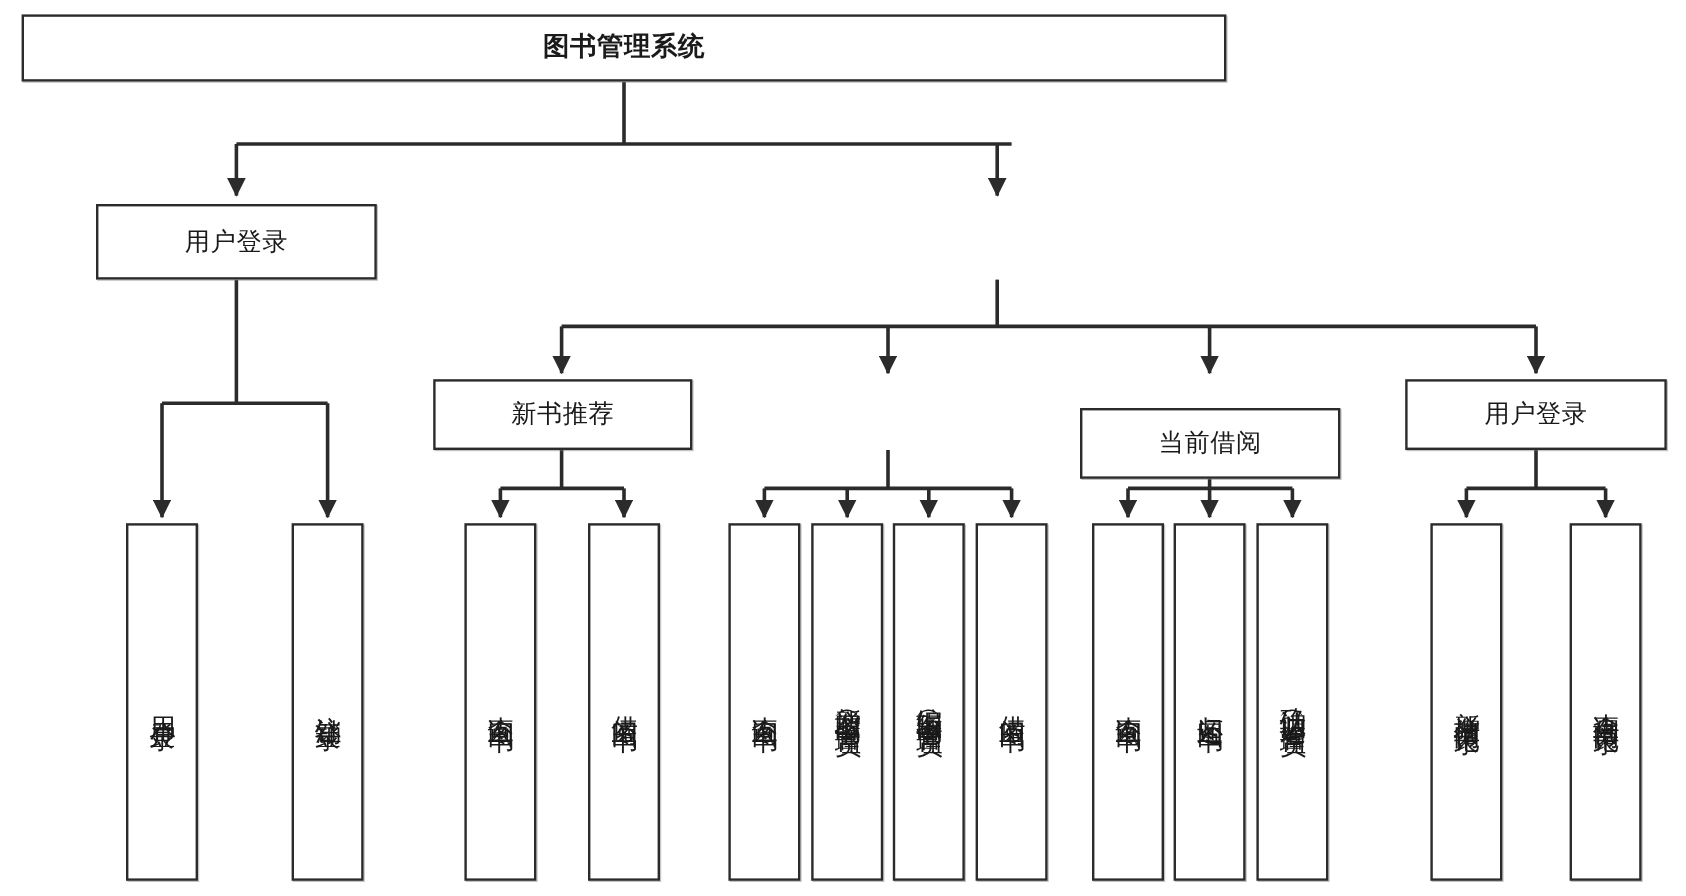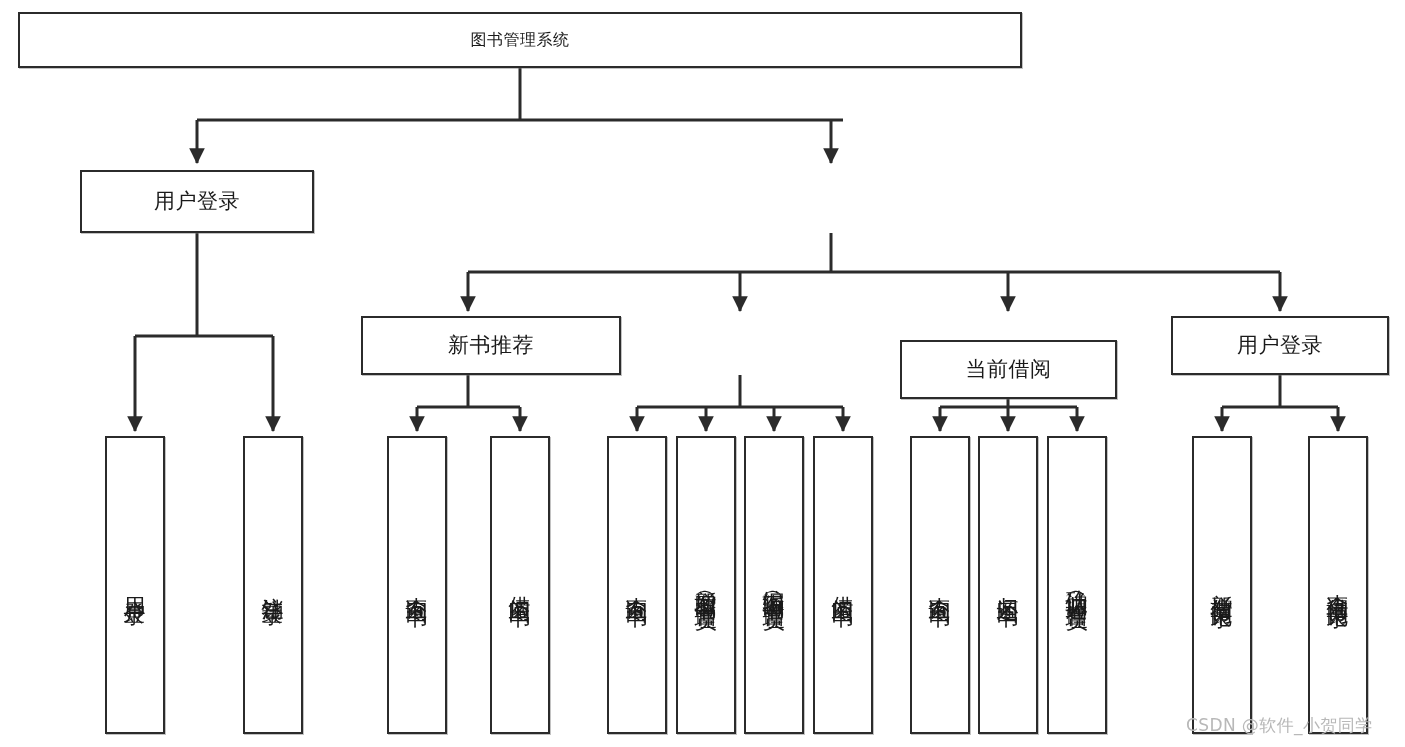--- a/index.html
+++ b/index.html
@@ -43,21 +43,22 @@
     line-height: 1.18;
     color: #1a1a1a;
   }
   
   .node.horiz .node-label {
     font-size: 21px;
     letter-spacing: 0.5px;
     white-space: nowrap;
   }
   .node.root .node-label {
-    font-size: 16px;
+    font-size: 22px;
+    font-weight: bold;
   }
   
   .node.vert {
     align-items: center;
     justify-content: center;
     padding: 4px 0;
   }
   .node.vert .node-label {
     writing-mode: vertical-rl;
     text-orientation: upright;
@@ -133,21 +134,21 @@
 
   <div class="node horiz root" style="left:18px; top:12px; width:1004px; height:56px;">
     <span class="node-label">图书管理系统</span>
   </div>
 
   <div class="node horiz" style="left:80px; top:170px; width:234px; height:63px;">
     <span class="node-label">用户登录</span>
   </div>
 
 
-  <div class="node horiz" style="left:361px; top:316px; width:260px; height:59px;">
+  <div class="node horiz" style="left:361px; top:316px; width:216px; height:59px;">
     <span class="node-label">新书推荐</span>
   </div>
 
 
   <div class="node horiz" style="left:900px; top:316px; width:217px; height:59px;margin-top:24px;">
     <span class="node-label">当前借阅</span>
   </div>
 
   <div class="node horiz" style="left:1171px; top:316px; width:218px; height:59px;">
     <span class="node-label">用户登录</span>
@@ -198,15 +199,14 @@
   </div>
 
   <div class="node vert" style="left:1192px; top:436px; width:60px; height:298px;">
     <span class="node-label">新增借阅记录</span>
   </div>
 
   <div class="node vert" style="left:1308px; top:436px; width:60px; height:298px;">
     <span class="node-label">查询借阅记录</span>
   </div>
 
-  <div class="watermark">CSDN @软件_小贺同学</div>
 
 </div>
 
 </body></html>

